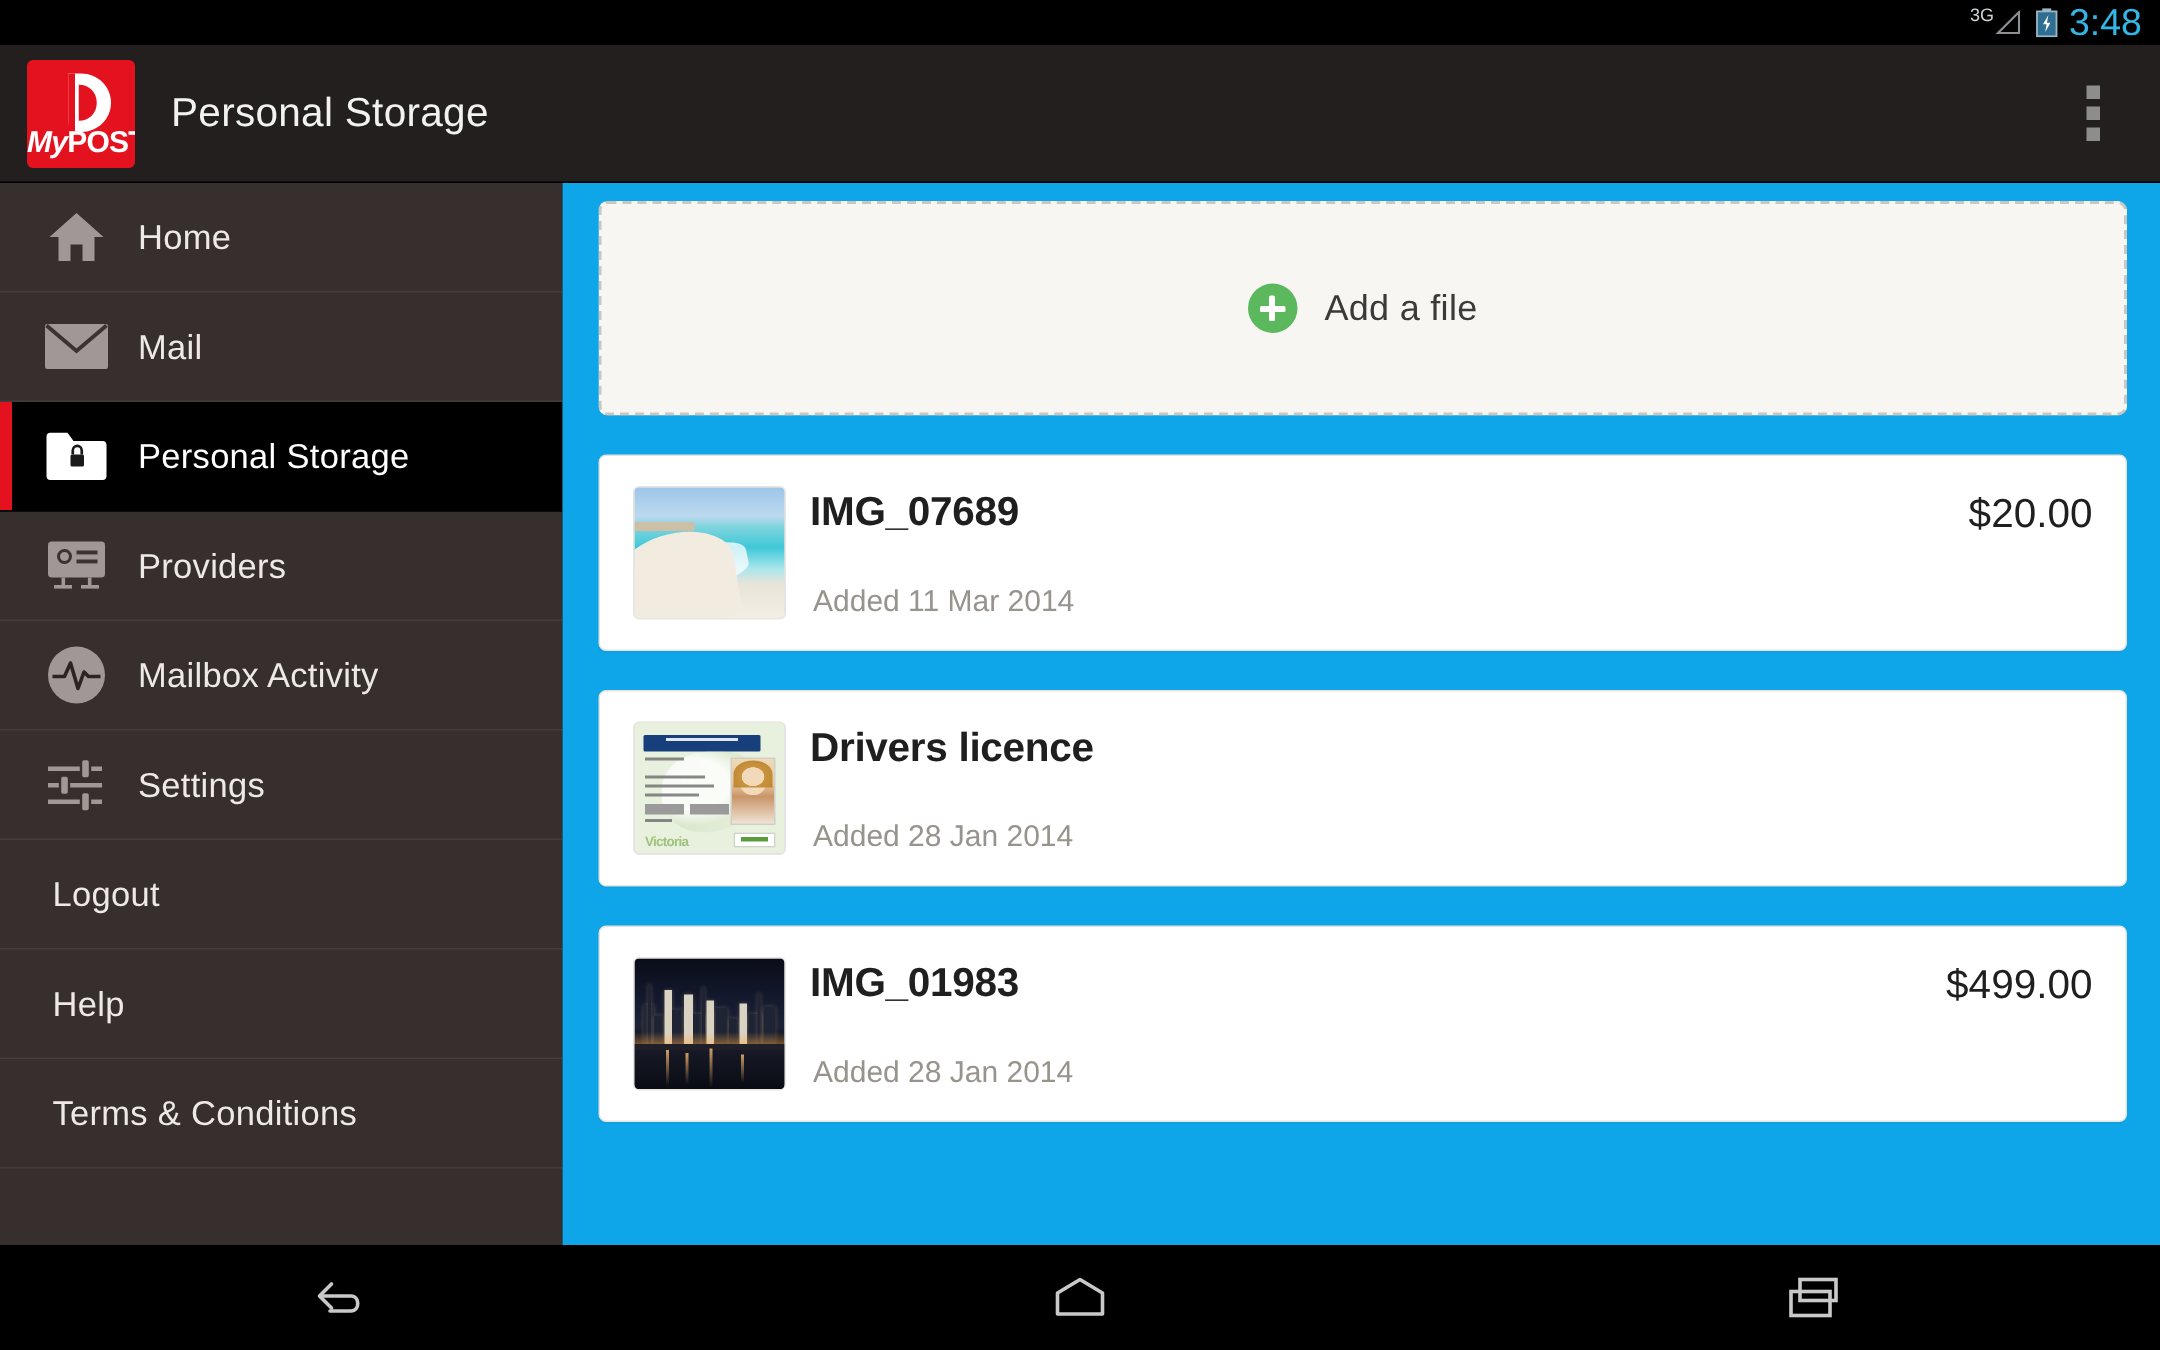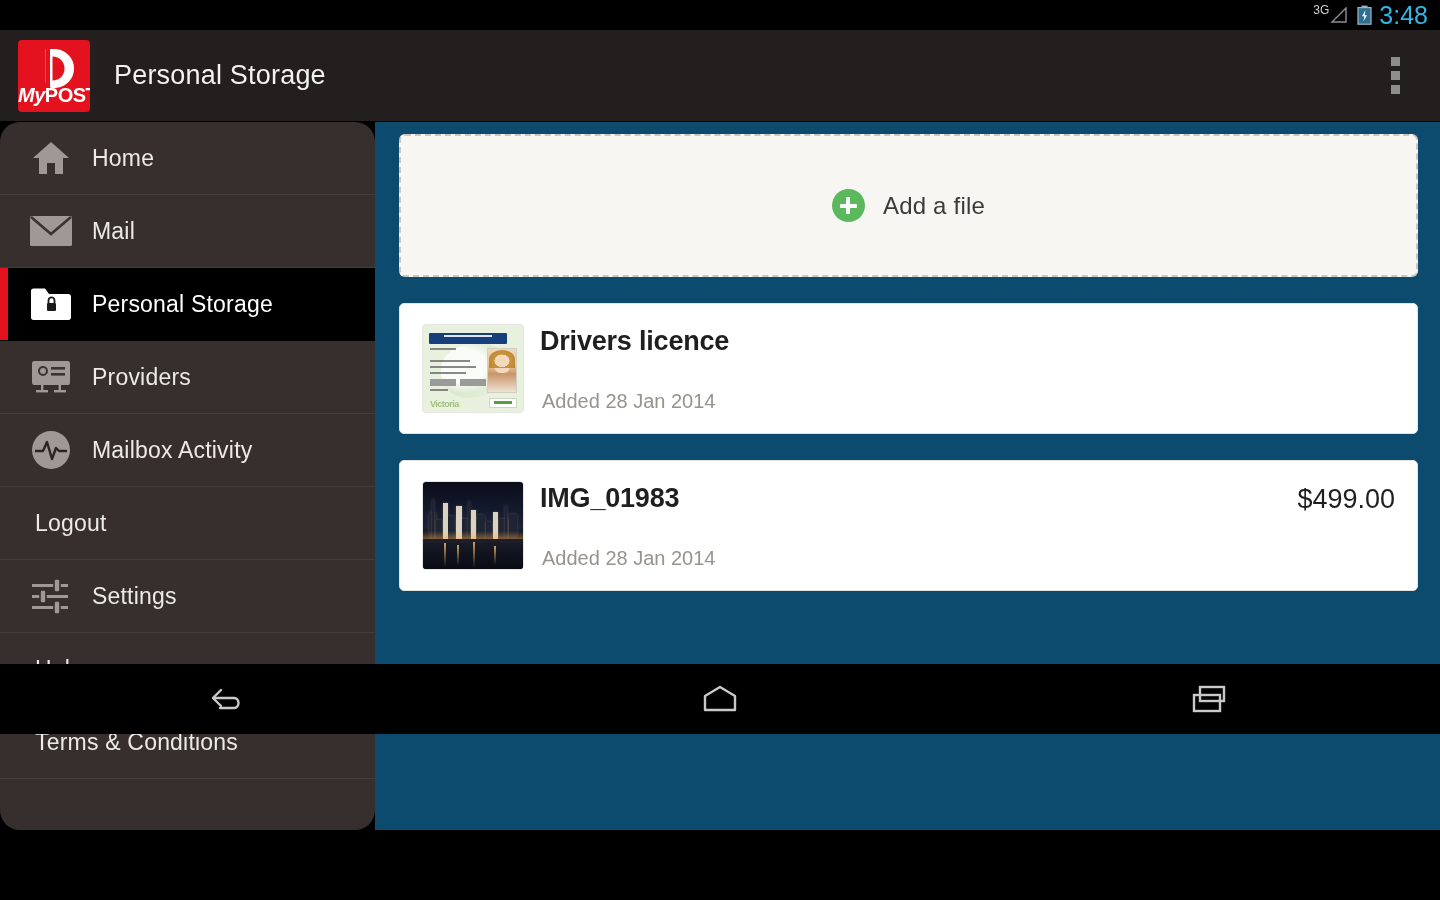--- a/index.html
+++ b/index.html
@@ -1,21 +1,21 @@
 <!DOCTYPE html>
 <html><head>
 <meta charset="utf-8">
 <style>
   * { margin:0; padding:0; box-sizing:border-box; }
   html,body { width:1440px; height:900px; overflow:hidden; }
   body {
     font-family:"Liberation Sans", sans-serif;
     background:#000;
   }
-  #app { position:relative; width:1440px; height:734px; background:#000; }
+  #app { position:relative; width:1440px; height:900px; background:#000; }
 
   
   .statusbar {
     position:absolute; top:0; left:0; width:1440px; height:30px;
     background:#000; display:flex; align-items:center; justify-content:flex-end;
     padding-right:12px;
   }
   .st-3g { color:#cfd3d6; font-size:12px; margin-right:1px; line-height:1; position:relative; top:-5px; }
   .st-signal { width:18px; height:16px; margin-right:9px; }
   .st-batt { width:15px; height:20px; margin-right:7px; position:relative; }
@@ -45,21 +45,21 @@
   .overflow {
     position:absolute; right:34px; top:50%; transform:translateY(-50%);
     width:22px; height:46px; display:flex; flex-direction:column;
     align-items:center; justify-content:center; gap:5px; cursor:pointer;
   }
   .overflow i { display:block; width:9px; height:9px; background:#8d8d8d; }
 
   
   .sidebar {
     position:absolute; top:122px; left:0; width:375px; height:708px;
-    background:#362f2d; overflow:hidden;border-radius:20px;
+    background:#362f2d; overflow:hidden;
   }
   .nav-item {
     position:relative; height:73px; display:flex; align-items:center;
     border-bottom:1px solid #453d3a; cursor:pointer;
   }
   .nav-item.selected { background:#000; border-bottom-color:#000; }
   .nav-item.selected .sel-bar {
     position:absolute; left:0; top:0; width:8px; height:100%; background:#e4121f;
   }
   .nav-icon {
@@ -69,21 +69,21 @@
   .nav-label {
     color:#ece9e6; font-size:23px; margin-left:14px; font-weight:400;
     letter-spacing:0.2px;
   }
   .nav-item.selected .nav-label { color:#ffffff; }
   .nav-item.plain .nav-label { margin-left:35px; }
 
   
   .content {
     position:absolute; top:122px; left:375px; width:1065px; height:708px;
-    background:#0c4a6e; padding:12px 22px 0 24px;
+    background:#0ea5e9; padding:12px 22px 0 24px;
   }
   .dropzone {
     height:143px; border:2px dashed #cac6c0; border-radius:6px;
     display:flex; align-items:center; justify-content:center; cursor:pointer;
     background:#f7f6f3;
   }
   .dz-inner { display:flex; align-items:center; gap:18px; }
   .plus-circle {
     width:33px; height:33px; border-radius:50%; background:#5cb85c;
     position:relative; flex:none;
@@ -296,54 +296,66 @@
     <div class="nav-item">
       <div class="nav-icon">
         <svg width="40" height="40" viewBox="0 0 40 40">
           <circle cx="20" cy="20" r="19" fill="#a09896"></circle>
           <path d="M4 21 L12 21 L16 12 L21 29 L25 18 L28 21 L36 21" fill="none" stroke="#2b2422" stroke-width="2.4" stroke-linejoin="round"></path>
         </svg>
       </div>
       <div class="nav-label">Mailbox Activity</div>
     </div>
 
-    <div class="nav-item plain">
-      <div class="nav-label">Logout</div>
-    </div>
-
     <div class="nav-item">
       <div class="nav-icon">
         <svg width="42" height="38" viewBox="0 0 42 38">
           <rect x="2" y="7" width="36" height="3" fill="#a09896"></rect>
           <rect x="2" y="18" width="36" height="3" fill="#a09896"></rect>
           <rect x="2" y="29" width="36" height="3" fill="#a09896"></rect>
           <rect x="24" y="2" width="6" height="13" rx="2" fill="#a09896" stroke="#362f2d" stroke-width="1.6"></rect>
           <rect x="10" y="13" width="6" height="13" rx="2" fill="#a09896" stroke="#362f2d" stroke-width="1.6"></rect>
           <rect x="24" y="24" width="6" height="13" rx="2" fill="#a09896" stroke="#362f2d" stroke-width="1.6"></rect>
         </svg>
       </div>
       <div class="nav-label">Settings</div>
     </div>
+
+    <div class="nav-item plain">
+      <div class="nav-label">Logout</div>
+    </div>
     <div class="nav-item plain">
       <div class="nav-label">Help</div>
     </div>
     <div class="nav-item plain">
       <div class="nav-label">Terms &amp; Conditions</div>
     </div>
   </div>
 
   <div class="content">
 
     <div class="dropzone">
       <div class="dz-inner">
         <div class="plus-circle"></div>
         <div class="dz-label">Add a file</div>
       </div>
     </div>
 
+    <div class="card">
+      <div class="thumb">
+        <div class="th-beach">
+          <div class="far"></div>
+          <div class="foam"></div>
+          <div class="sand"></div>
+        </div>
+      </div>
+      <div class="card-title">IMG_07689</div>
+      <div class="card-sub">Added 11 Mar 2014</div>
+      <div class="card-price">$20.00</div>
+    </div>
 
     <div class="card">
       <div class="thumb">
         <div class="th-licence">
           <div class="lic-head">
               <i></i>
             </div>
           <div class="swirl"></div>
           <div class="ln" style="top:27%; width:26%;"></div>
           <div class="ln" style="top:40%; width:40%;"></div>

